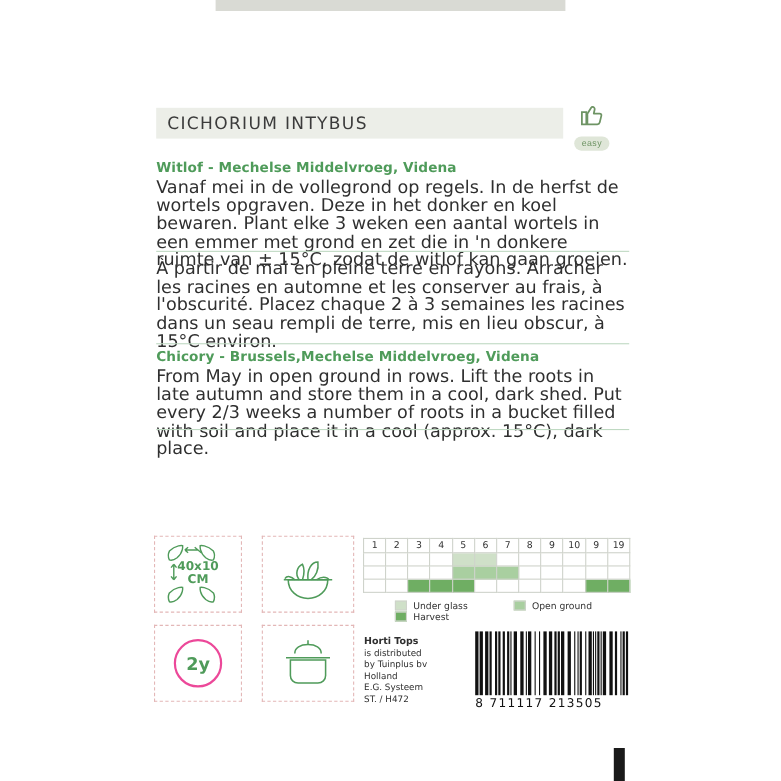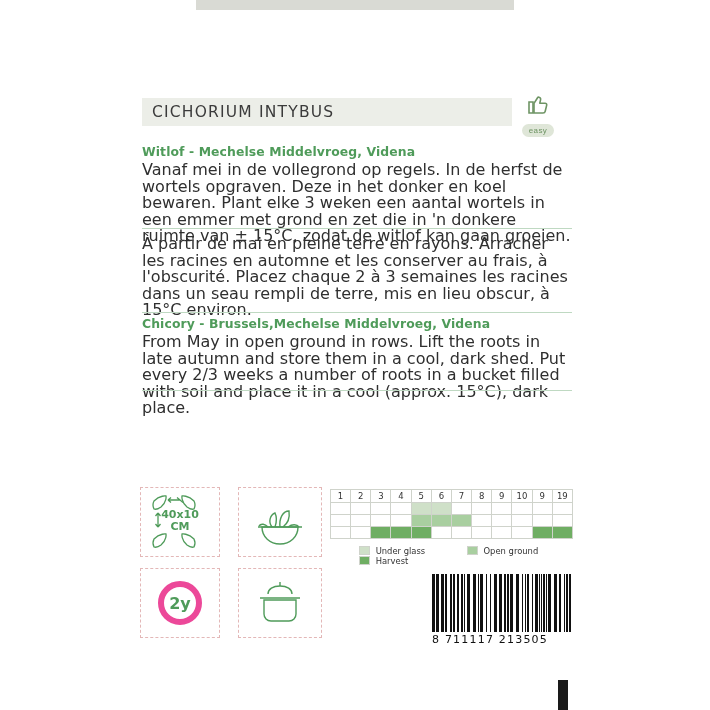--- a/index.html
+++ b/index.html
@@ -112,21 +112,21 @@
     font-size: 11px;
     font-weight: bold;
     line-height: 12px;
     font-family: "DejaVu Sans", sans-serif;
   }
   .yr-circle {
     position: absolute;
     left: 50%; top: 50%;
     transform: translate(-50%,-50%);
     width: 44px; height: 44px;
-    border: 6px solid #ec4899;
+    border: 2px solid #ec4899;
     border-radius: 50%;
     color: #4f9b5a;
     font-size: 16px;
     font-weight: bold;
     display: flex; align-items: center; justify-content: center;
     font-family: "DejaVu Sans", sans-serif;
     text-align: center;
   }
 
   
@@ -359,20 +359,28 @@
     <span class="item">
       <span class="sw sw2"></span>
       <span>Open ground</span>
     </span>
     <span class="item">
       <span class="sw sw3"></span>
       <span>Harvest</span>
     </span>
   </div>
 
+  <div class="distrib">
+    <div class="b">Horti Tops</div>
+    <div>is distributed</div>
+    <div>by Tuinplus bv</div>
+    <div>Holland</div>
+    <div>E.G. Systeem</div>
+    <div>ST. / H472</div>
+  </div>
 
   <div class="barcode-wrap">
     <div class="bars" id="bars">
         <i style="width: 3px; margin-right: 1px;"></i>
         <i style="width: 3px; margin-right: 2px;"></i>
         <i style="width: 3px; margin-right: 1px;"></i>
         <i style="width: 2px; margin-right: 3px;"></i>
         <i style="width: 3px; margin-right: 1px;"></i>
         <i style="width: 2px; margin-right: 2px;"></i>
         <i style="width: 2px; margin-right: 2px;"></i>

